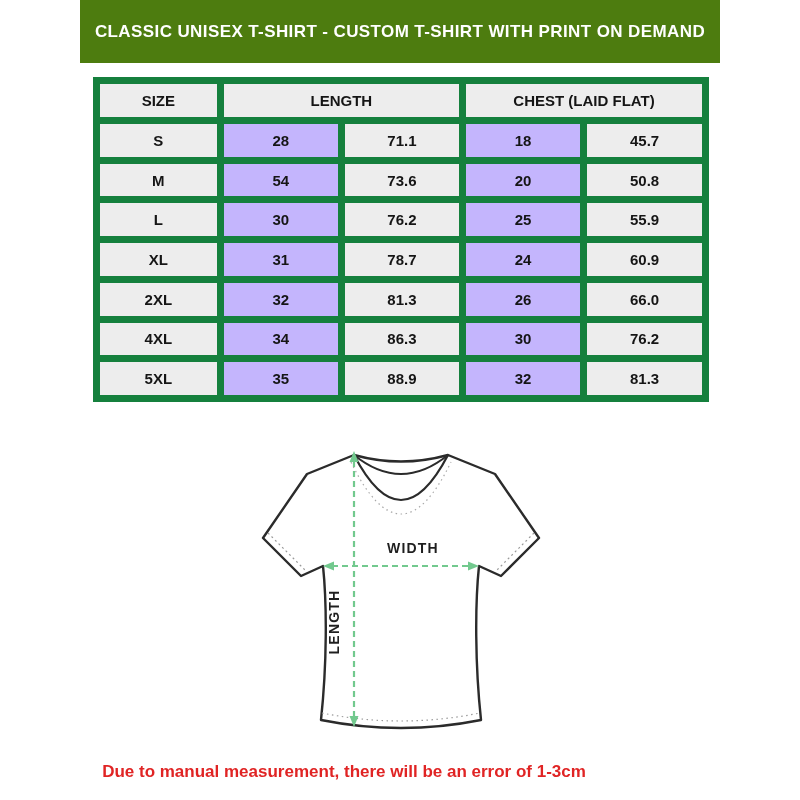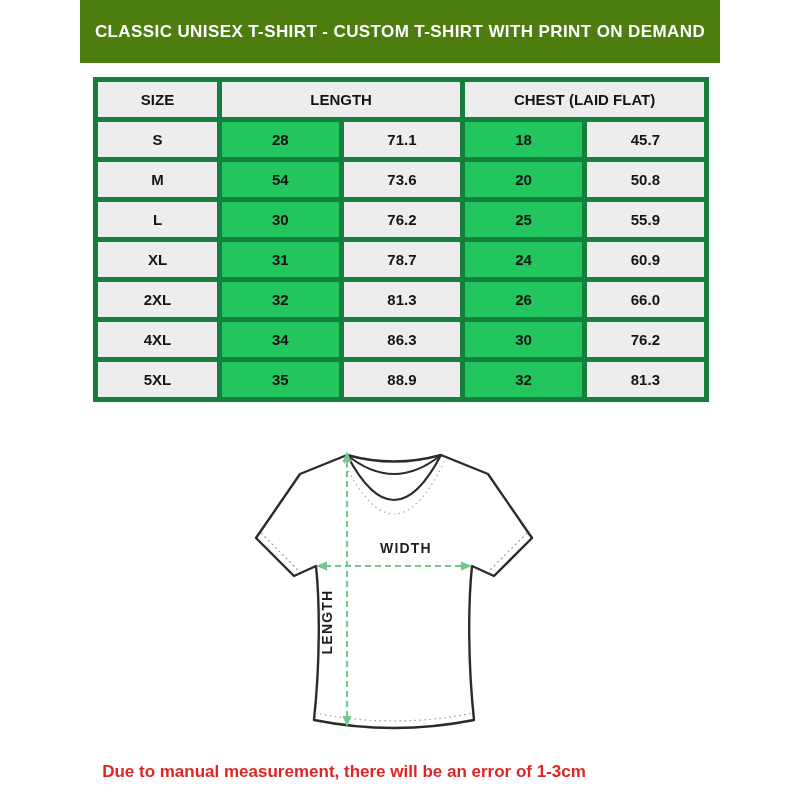--- a/index.html
+++ b/index.html
@@ -14,27 +14,27 @@
   .banner-title {
     color:#ffffff; font-weight:bold; font-size:17px; letter-spacing:.4px;
     white-space:nowrap;
   }
   table.size-table {
     position:absolute; left:93px; top:77px; width:616px; height:325px;
     border-collapse:collapse; table-layout:fixed;
     border:2px solid #3d3d3d;
   }
   .size-table th, .size-table td {
-    border:5px solid #15803d; padding:0; text-align:center; vertical-align:middle;
+    border:7px solid #15803d; padding:0; text-align:center; vertical-align:middle;
     font-weight:bold; font-size:15px; color:#151515;
   }
   .size-table th { background:#ededed; }
   .size-table td.shaded { background:#ededed; }
-  .size-table td.plain { background:#22c55e;margin-left:44px; }
-  .shirt-wrap { position:absolute; left:248px; top:444px; width:292px; height:300px; }
+  .size-table td.plain { background:#c4b5fd;margin-left:44px; }
+  .shirt-wrap { position:absolute; left:255px; top:444px; width:292px; height:300px; }
   .svg-label {
     font-family:"Liberation Sans", sans-serif; font-weight:bold; font-size:14px;
     letter-spacing:1.2px; fill:#1f1f1f;
   }
   .note {
     position:absolute; left:0; top:762px; width:688px; text-align:center;
     font-weight:bold; font-size:17px; color:#e02424;
   }
 </style>
 </head>

